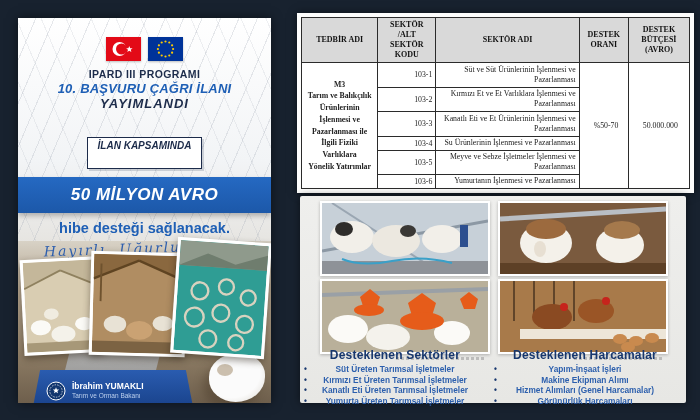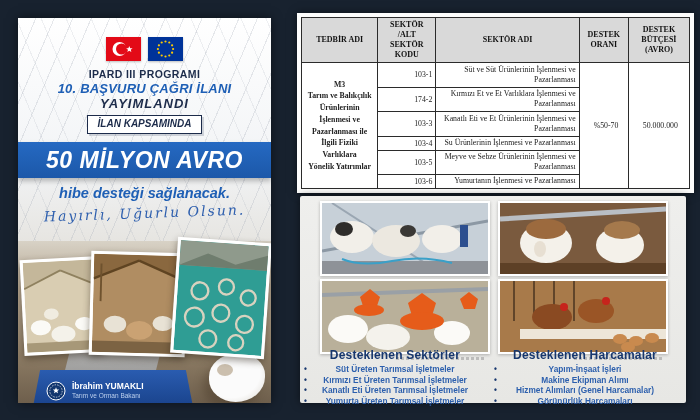--- a/index.html
+++ b/index.html
@@ -22,24 +22,24 @@
   .floor-path{position:absolute;left:18%;top:65%;width:36%;height:35%;background:linear-gradient(180deg,#b9bcc0,#8f9499);transform:skewX(-14deg);opacity:.8;}
   .calf{position:absolute;right:6px;top:70%;width:56px;height:48px;background:radial-gradient(ellipse at 40% 40%,#fbfbfb 60%,#d9d5cd 100%);border-radius:50% 45% 55% 50%;box-shadow:-6px 8px 10px rgba(60,45,30,.35);}
   .calf::after{content:"";position:absolute;left:8px;top:10px;width:16px;height:12px;background:#cbbfae;border-radius:50%;}
 
   .poster-inner{position:absolute;inset:0;text-align:center;}
   .flags{margin-top:19px;display:flex;justify-content:center;gap:7px;}
   .flag{width:35px;height:24px;display:block;box-shadow:0 1px 2px rgba(0,0,0,.25);}
   .program{margin-top:7px;font-size:10.5px;font-weight:700;letter-spacing:.4px;color:var(--navy);}
   .title1{margin-top:1px;font-size:13px;font-weight:800;font-style:italic;color:var(--accent);letter-spacing:.2px;}
   .title2{font-size:13px;font-weight:800;font-style:italic;color:var(--navy);letter-spacing:1px;}
-  .badge{display:inline-block;margin-top:4px;padding:2px 10px 4px;background:#fff;border:1px solid var(--navy);box-shadow:2px 2px 0 rgba(28,43,74,.18);font-size:10px;font-weight:800;font-style:italic;color:var(--navy);}
+  .badge{display:inline-block;margin-top:26px;padding:2px 10px 17px;background:#fff;border:1px solid var(--navy);box-shadow:2px 2px 0 rgba(28,43,74,.18);font-size:10px;font-weight:800;font-style:italic;color:var(--navy);}
   .banner{margin-top:8px;width:100%;height:36px;background:linear-gradient(180deg,#2569c2,#1c58a9);display:flex;align-items:center;justify-content:center;box-shadow:0 3px 5px rgba(0,0,0,.25);}
-  .banner span{color:#fff;font-size:23px;font-weight:800;font-style:italic;letter-spacing:.5px;}
-  .subtitle{margin-top:7px;font-size:14.5px;font-weight:800;font-style:italic;color:var(--accent);}
+  .banner span{color:#fff;font-size:17px;font-weight:800;font-style:italic;letter-spacing:.5px;}
+  .subtitle{margin-top:7px;font-size:14.5px;font-weight:800;color:var(--accent);}
   .signature{margin-top:4px;font-family:"DejaVu Serif",serif;font-style:italic;font-size:14px;color:#2e5fae;letter-spacing:2px;transform:rotate(-2deg);}
 
   .polaroid{position:absolute;background:#fff;padding:3px;box-shadow:0 3px 7px rgba(40,30,20,.45);}
   .polaroid .ph{width:100%;height:100%;display:block;}
   .pol-1{left:4px;top:240px;width:80px;height:96px;transform:rotate(-3deg);}
   .pol-2{left:72px;top:234px;width:96px;height:104px;transform:rotate(1.5deg);}
   .pol-3{left:156px;top:222px;width:94px;height:116px;transform:rotate(4deg);}
 
   .ribbon{position:absolute;left:14px;top:352px;width:162px;height:42px;background:linear-gradient(180deg,#2a5cb0,#173f86);clip-path:polygon(5% 0,95% 0,100% 100%,0 100%);display:flex;align-items:center;gap:6px;padding:0 14px;}
   .ribbon-texts{text-align:left;line-height:1.15;}
@@ -211,34 +211,34 @@
 İşlenmesi ve
 Pazarlanması ile
 İlgili Fiziki Varlıklara
 Yönelik Yatırımlar</td>
           <td class="code">103-1</td>
           <td class="sector">Süt ve Süt Ürünlerinin İşlenmesi ve Pazarlanması</td>
           <td class="rate" rowspan="6">%50-70</td>
           <td class="budget" rowspan="6">50.000.000</td>
         </tr>
         <tr>
-          <td class="code">174-2</td>
+          <td class="code">103-2</td>
           <td class="sector">Kırmızı Et ve Et Varlıklara İşlenmesi ve Pazarlanması</td>
         </tr>
         <tr>
           <td class="code">103-3</td>
           <td class="sector">Kanatlı Eti ve Et Ürünlerinin İşlenmesi ve Pazarlanması</td>
         </tr>
         <tr>
           <td class="code">103-4</td>
           <td class="sector">Su Ürünlerinin İşlenmesi ve Pazarlanması</td>
         </tr>
         <tr>
           <td class="code">103-5</td>
-          <td class="sector">Meyve ve Sebze Ürünlerinin İşlenmesi ve Pazarlanması</td>
+          <td class="sector">Meyve ve Sebze İşletmeler İşlenmesi ve Pazarlanması</td>
         </tr>
         <tr>
           <td class="code">103-6</td>
           <td class="sector">Yumurtanın İşlenmesi ve Pazarlanması</td>
         </tr>
       </tbody>
   </table>
 </div>
 
 <div class="paper">

